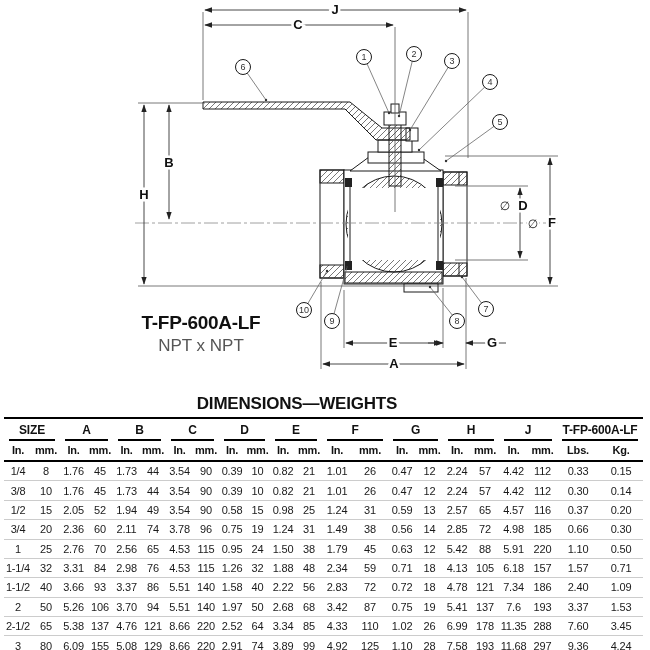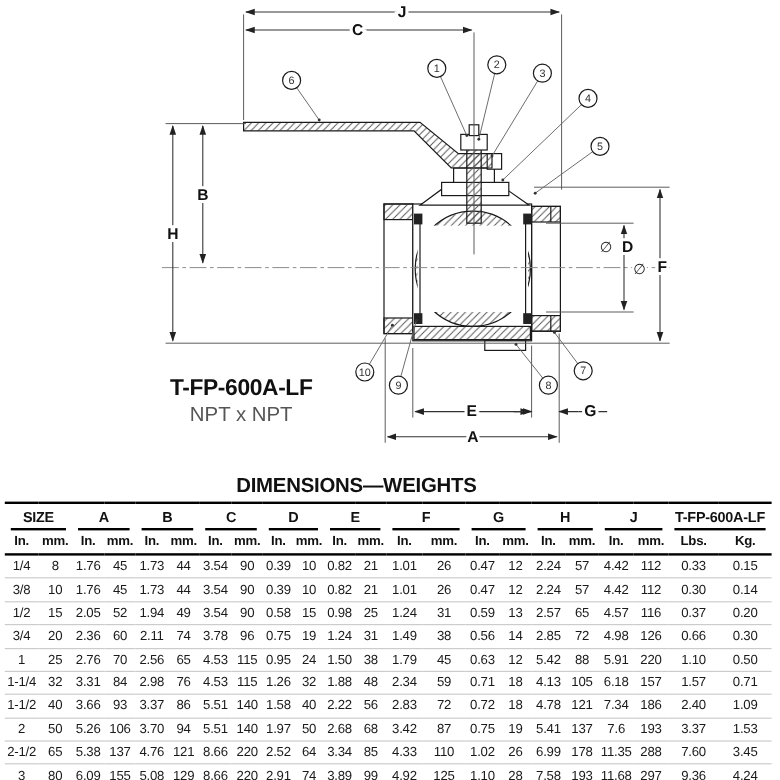--- a/index.html
+++ b/index.html
@@ -352,21 +352,21 @@
           <td>19</td>
           <td>1.24</td>
           <td>31</td>
           <td>1.49</td>
           <td>38</td>
           <td>0.56</td>
           <td>14</td>
           <td>2.85</td>
           <td>72</td>
           <td>4.98</td>
-          <td>126</td>
+          <td>185</td>
           <td>0.66</td>
           <td>0.30</td>
         </tr>
         <tr>
           <td>1</td>
           <td>25</td>
           <td>2.76</td>
           <td>70</td>
           <td>2.56</td>
           <td>65</td>

